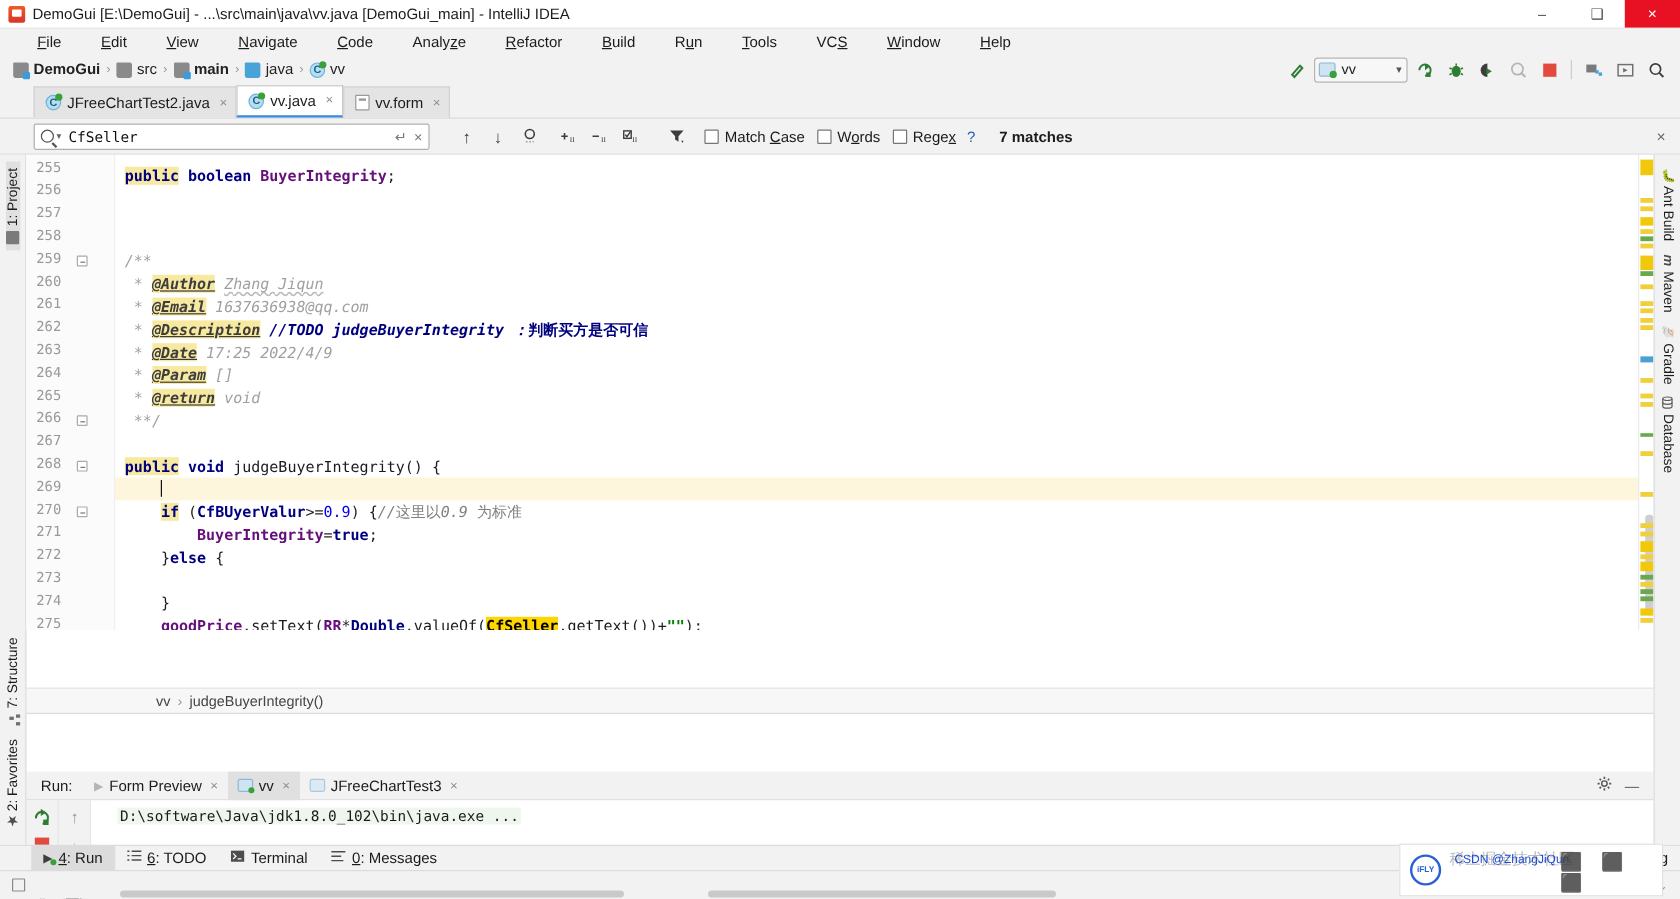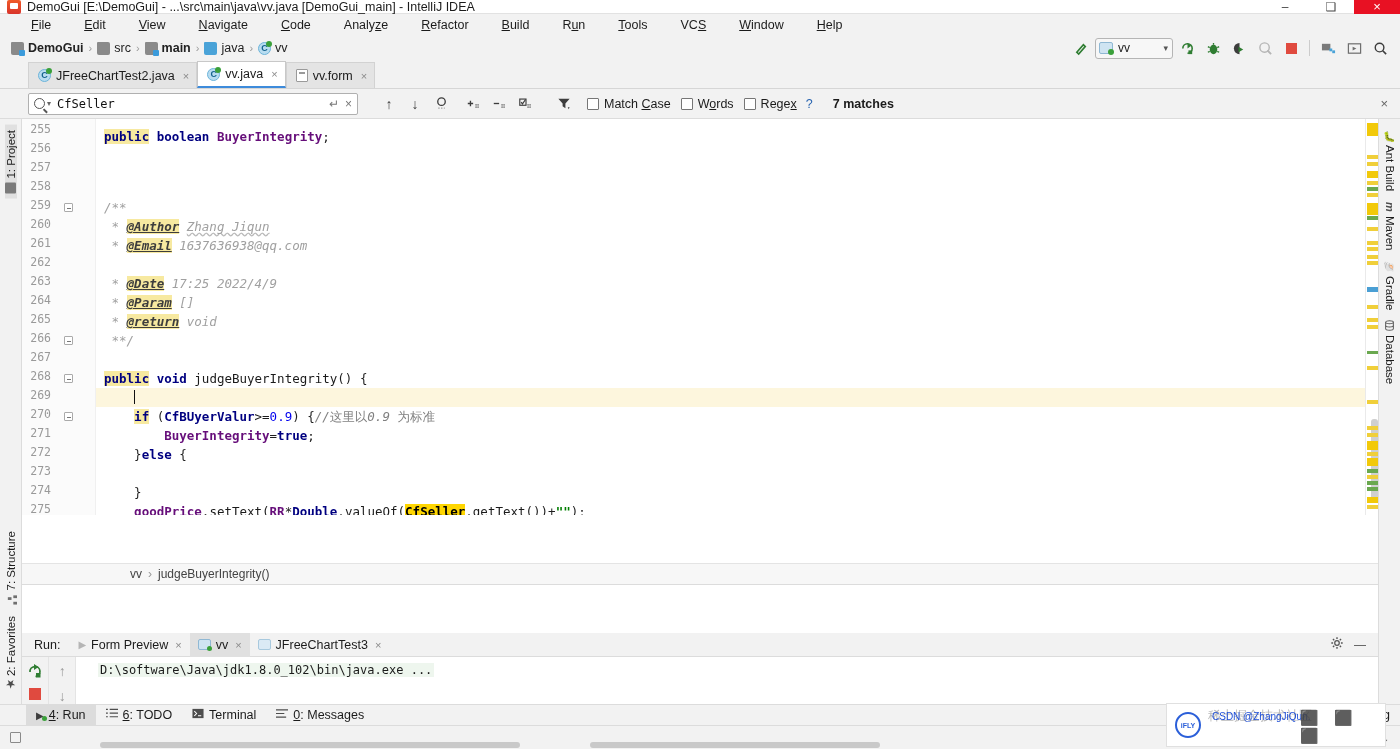--- a/index.html
+++ b/index.html
@@ -7,21 +7,21 @@
   body {
     width:1400px; height:749px; overflow:hidden;
     font-family:"Liberation Sans", sans-serif;
     font-size:12px; color:#1d1d1d;
     background:#f2f2f2;
     -webkit-font-smoothing:antialiased;
   }
   .app { position:relative; width:1400px; height:749px; display:flex; flex-direction:column; background:#f2f2f2; }
 
   
-  .titlebar { height:14px; background:#ffffff; display:flex; align-items:center; border-bottom:1px solid #e2e2e2; flex:0 0 auto; }
+  .titlebar { height:24px; background:#ffffff; display:flex; align-items:center; border-bottom:1px solid #e2e2e2; flex:0 0 auto; }
   .tb-icon { width:14px; height:14px; margin:0 6px 0 7px; border-radius:2px;
              background:linear-gradient(#f05a28,#d9342b); position:relative; }
   .tb-icon:after{content:"";position:absolute;left:3px;top:3px;width:8px;height:6px;background:#fff;border-radius:1px;}
   .tb-title { font-size:12.5px; color:#1b1b1b; }
   .tb-controls { margin-left:auto; display:flex; height:23px; }
   .tb-btn { width:46px; height:23px; display:flex; align-items:center; justify-content:center; color:#444; font-size:12px; }
   .tb-close { width:46px; background:#e81123; color:#fff; display:flex; align-items:center; justify-content:center; font-size:13px; }
 
   
   .menubar { height:21px; background:#f2f2f2; display:flex; align-items:center; padding-left:5px; flex:0 0 auto; }
@@ -426,20 +426,21 @@
             <div class="ln" style="top: 383px;">275</div>
           </div>
         <div class="code" id="code">
             <div class="cl" style="top: 3px; padding-left: 8px;">&nbsp;</div>
             <div class="cl" style="top: 8px; padding-left: 8px;"><span class="hlw kw">public</span> <span class="kw">boolean</span> <span class="fld">BuyerIntegrity</span>;</div>
             <div class="cl" style="top: 41px; padding-left: 8px;">&nbsp;</div>
             <div class="cl" style="top: 60px; padding-left: 8px;">&nbsp;</div>
             <div class="cl" style="top: 79px; padding-left: 8px;"><span class="doc">/**</span></div>
             <div class="cl" style="top: 98px; padding-left: 8px;"><span class="doc"> * </span><span class="tag">@Author</span><span class="doc"> </span><span class="doc wavy">Zhang Jiqun</span></div>
             <div class="cl" style="top: 117px; padding-left: 8px;"><span class="doc"> * </span><span class="tag">@Email</span><span class="doc"> 1637636938@qq.com</span></div>
+            <div class="cl" style="top: 136px; padding-left: 8px;"><span class="doc"> * </span><span class="tag">@Description</span><span class="doc"> </span><span class="todo">//TODO judgeBuyerIntegrity ：</span><span class="cn">判断买方是否可信</span></div>
             <div class="cl" style="top: 155px; padding-left: 8px;"><span class="doc"> * </span><span class="tag">@Date</span><span class="doc"> 17:25 2022/4/9</span></div>
             <div class="cl" style="top: 174px; padding-left: 8px;"><span class="doc"> * </span><span class="tag">@Param</span><span class="doc"> []</span></div>
             <div class="cl" style="top: 193px; padding-left: 8px;"><span class="doc"> * </span><span class="tag">@return</span><span class="doc"> void</span></div>
             <div class="cl" style="top: 212px; padding-left: 8px;"><span class="doc"> **/</span></div>
             <div class="cl" style="top: 231px; padding-left: 8px;">&nbsp;</div>
             <div class="cl" style="top: 250px; padding-left: 8px;"><span class="hlw kw">public</span> <span class="kw">void</span> <span class="mth">judgeBuyerIntegrity</span>() {</div>
             <div class="cl" style="top: 269px; padding-left: 8px;">    <span class="caret"></span></div>
             <div class="cl" style="top: 288px; padding-left: 8px;">    <span class="hlw kw">if</span> (<span class="cls-ref">CfBUyerValur</span>&gt;=<span class="num">0.9</span>) {<span class="cmt">//</span><span class="cn" style="color:#808080;font-weight:normal">这里以</span><span class="cmt">0.9 </span><span class="cn" style="color:#808080;font-weight:normal">为标准</span></div>
             <div class="cl" style="top: 307px; padding-left: 8px;">        <span class="fld">BuyerIntegrity</span>=<span class="kw">true</span>;</div>
             <div class="cl" style="top: 326px; padding-left: 8px;">    }<span class="kw">else</span> {</div>

